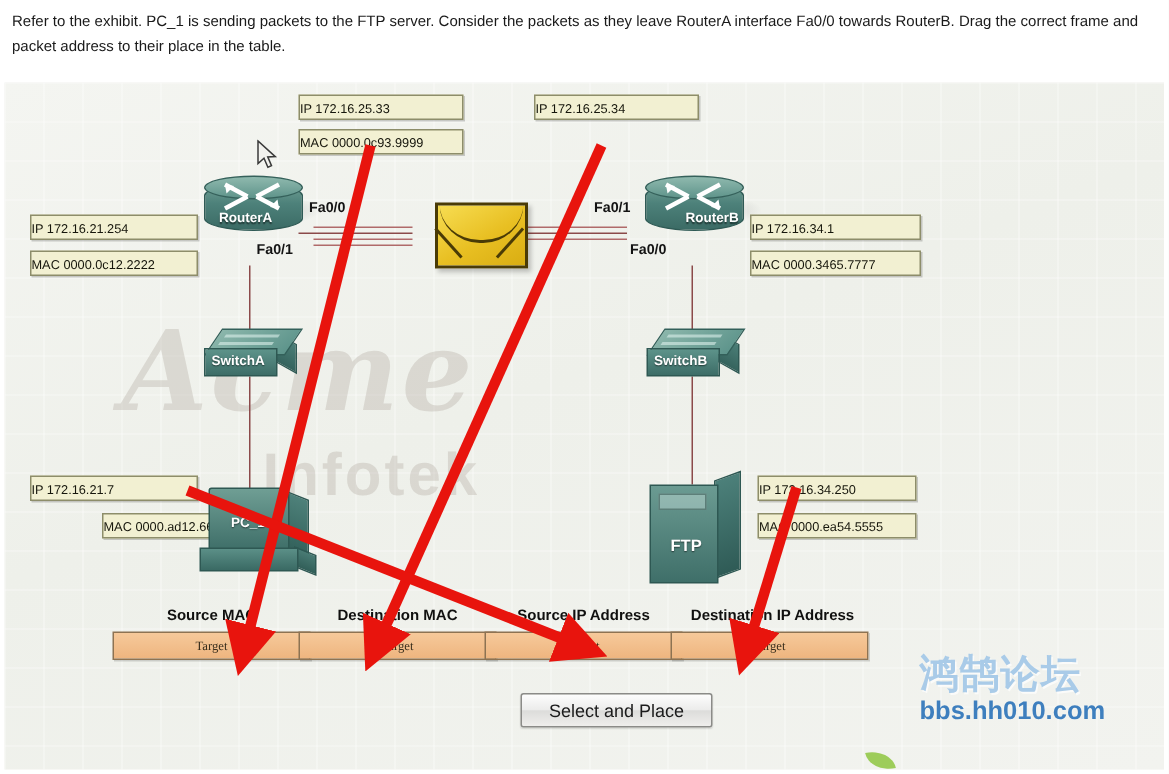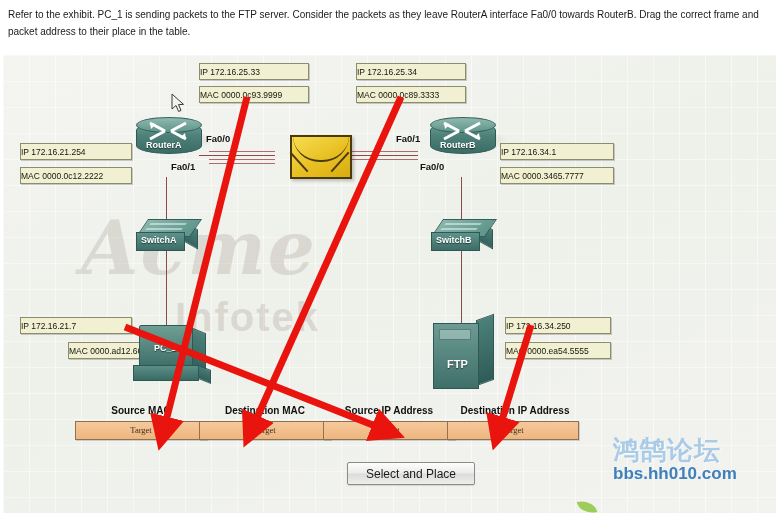--- a/index.html
+++ b/index.html
@@ -323,21 +323,20 @@
 
     <div class="link v" style="left:163px; top:196px; height:76px;"></div>
 
     <div class="link v" style="left:458px; top:122px; height:44px;"></div>
 
     <div class="link v" style="left:458px; top:196px; height:72px;"></div>
 
     <div class="lbl" style="left:196px; top:8px;  width:110px;">IP 172.16.25.33</div>
     <div class="lbl" style="left:196px; top:31px; width:110px;">MAC 0000.0c93.9999</div>
     <div class="lbl" style="left:353px; top:8px;  width:110px;">IP 172.16.25.34</div>
-    <div class="lbl" style="left:353px; top:31px; width:110px;">MAC 0000.0c89.3333</div>
 
     <div class="lbl" style="left:17px; top:88px;  width:112px;">IP 172.16.21.254</div>
     <div class="lbl" style="left:17px; top:112px; width:112px;">MAC 0000.0c12.2222</div>
     <div class="lbl" style="left:497px; top:88px;  width:114px;">IP 172.16.34.1</div>
     <div class="lbl" style="left:497px; top:112px; width:114px;">MAC 0000.3465.7777</div>
 
     <div class="lbl" style="left:17px; top:262px; width:112px;">IP 172.16.21.7</div>
     <div class="lbl" style="left:17px; top:287px; width:112px;margin-left:48px;">MAC 0000.ad12.6666</div>
     <div class="lbl" style="left:502px; top:262px; width:106px;">IP 172.16.34.250</div>
     <div class="lbl" style="left:502px; top:287px; width:106px;">MAC 0000.ea54.5555</div>
@@ -361,21 +360,21 @@
       <div class="shadow"></div>
       <div class="body"></div>
       <div class="top"></div>
       <svg style="position:absolute;left:12px;top:4px;" width="40" height="20" viewBox="0 0 40 20">
         <path d="M2 2 L17 10 M17 10 L2 18" stroke="#ffffff" stroke-width="3" fill="none"></path>
         <path d="M38 2 L23 10 M23 10 L38 18" stroke="#ffffff" stroke-width="3" fill="none"></path>
         <path d="M2 2 L8 3 L3 8 Z" fill="#ffffff"></path>
         <path d="M38 18 L32 17 L37 12 Z" fill="#ffffff"></path>
       </svg>
     </div>
-    <div class="dev-label" style="left:437px; top:85px;">RouterB</div>
+    <div class="dev-label" style="left:454px; top:85px;">RouterB</div>
     <div class="iface" style="left:393px; top:78px;">Fa0/1</div>
     <div class="iface" style="left:417px; top:106px;">Fa0/0</div>
 
     <div class="switch" style="left:133px; top:164px;">
       <div class="side"></div>
       <div class="top"></div>
       <div class="stripe" style="left:14px; top:4px; width:36px;"></div>
       <div class="stripe" style="left:10px; top:9px; width:36px;"></div>
       <div class="front"></div>
     </div>

